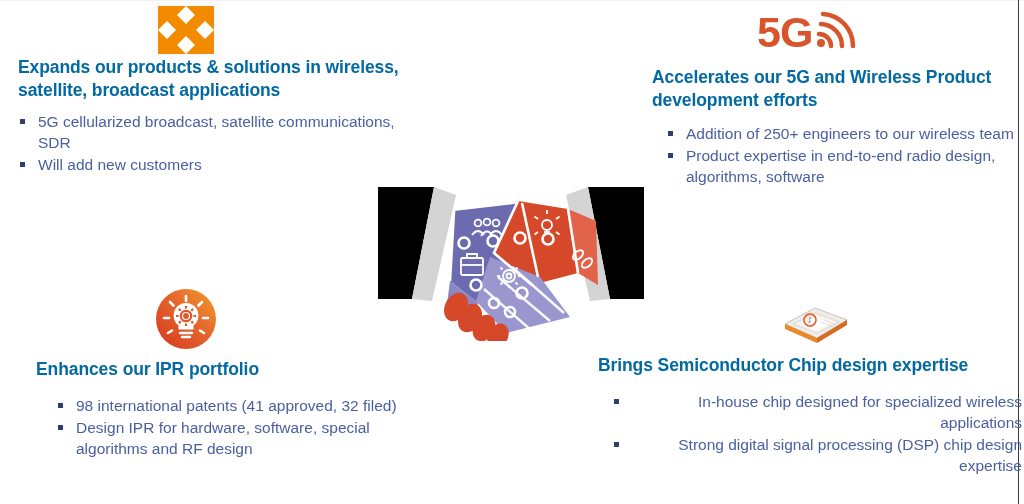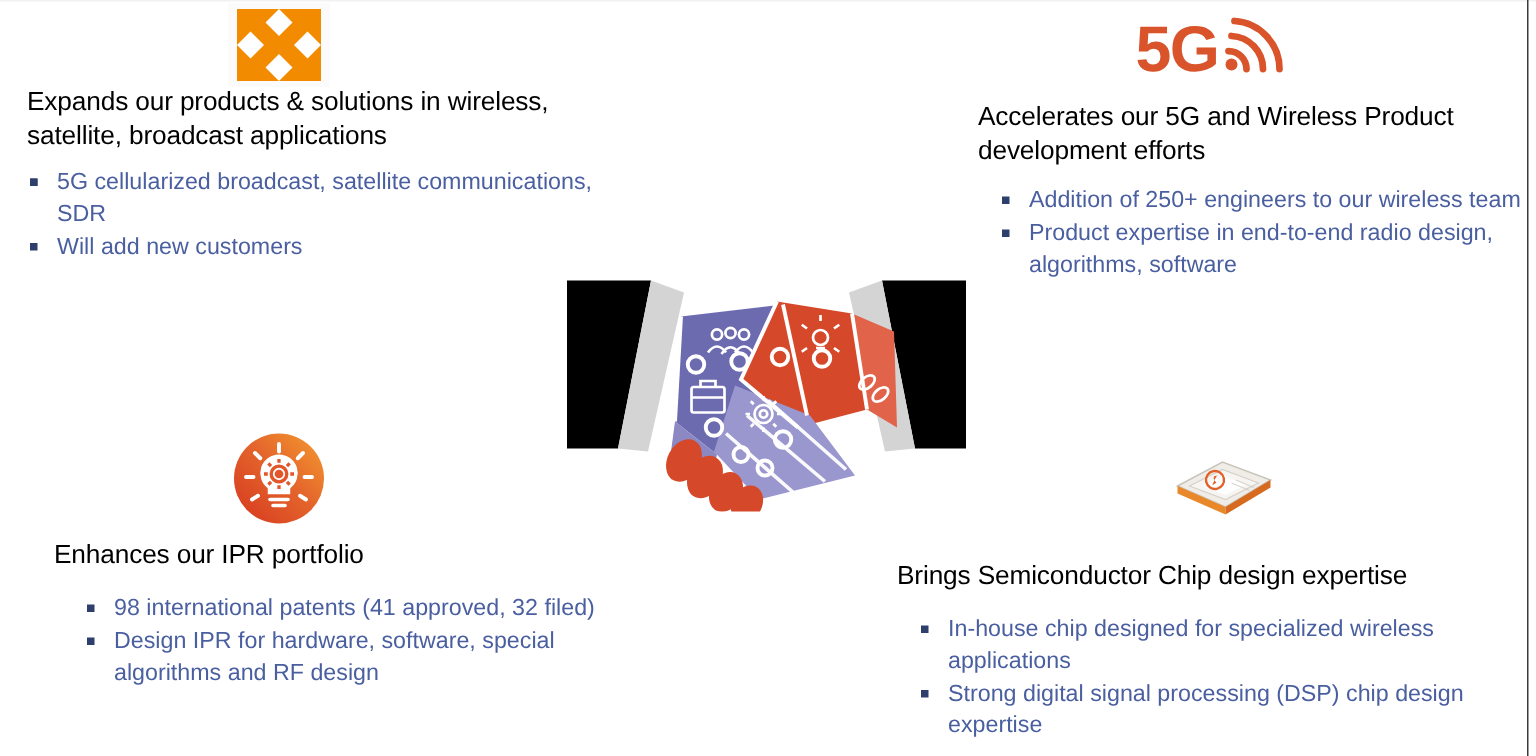--- a/index.html
+++ b/index.html
@@ -34,24 +34,24 @@
     right: 5px; top: 0;
     width: 1px; height: 504px;
     background: #3a3a3a;
   }
 
   
   .block { position: absolute; }
 
   .block-heading {
     font-family: "Liberation Sans", sans-serif;
-    font-weight: normal;
+    font-weight: bold;
     font-size: 17.5px;
     line-height: 1.30;
-    color: #000000;
+    color: #0369a1;
     letter-spacing: -0.1px;
     margin: 0;
   }
 
   .bullets {
     list-style: none;
     margin: 7px 0 0 0;
     padding: 0;
   }
   .bullets li {
@@ -75,22 +75,22 @@
   
   #block-expands  { left: 18px;  top: 56px;  width: 400px; }
   #block-expands .bullets { margin-top: 9px; }
 
   #block-accel    { left: 652px; top: 66px;  width: 368px; }
   #block-accel .bullets { margin-top: 11px; padding-left: 14px; }
 
   #block-ipr      { left: 36px;  top: 358px; width: 380px; }
   #block-ipr .bullets { margin-top: 14px; padding-left: 20px; }
 
-  #block-chip     { left: 598px; top: 372px; width: 424px; }
-  #block-chip .bullets { margin-top: 14px; padding-left: 14px; }
+  #block-chip     { left: 598px; top: 354px; width: 424px; }
+  #block-chip .bullets { margin-top: 14px; padding-left: 14px; text-align: right; }
 
   
   .icon-wrap { position: absolute; }
 
   #icon-expand-wrap { left: 152px; top: 2px; }
   #icon-5g-wrap     { left: 757px; top: 6px; }
   #icon-bulb-wrap   { left: 155px; top: 288px; }
   #icon-chip-wrap   { left: 775px; top: 298px; }
 
   

